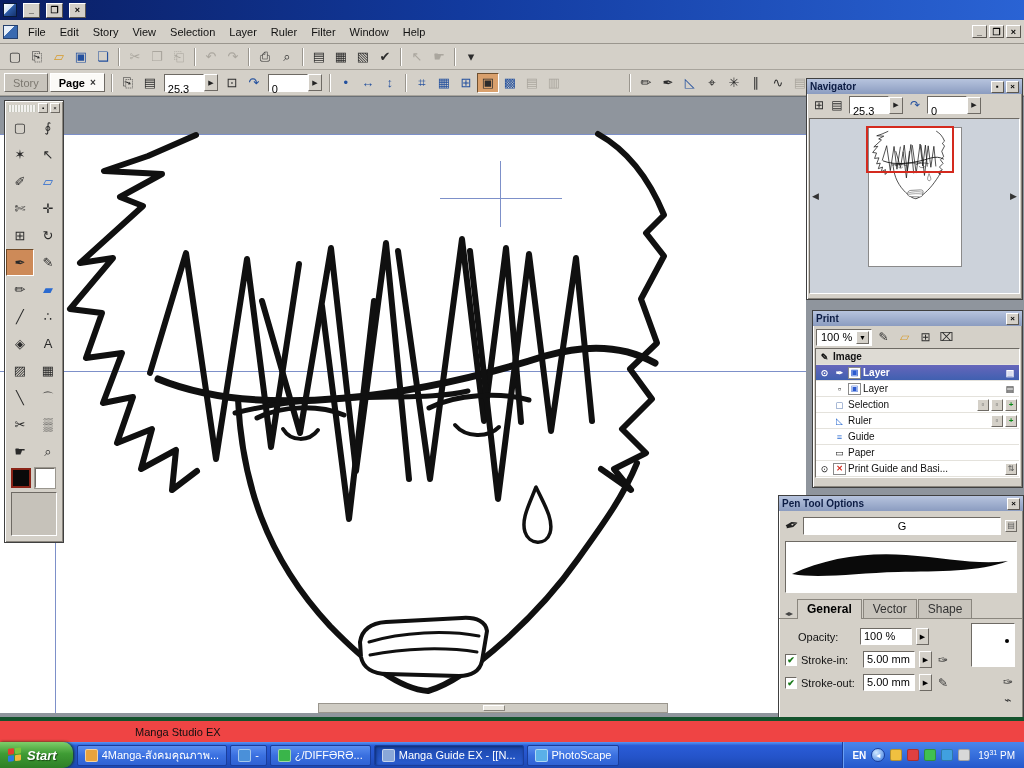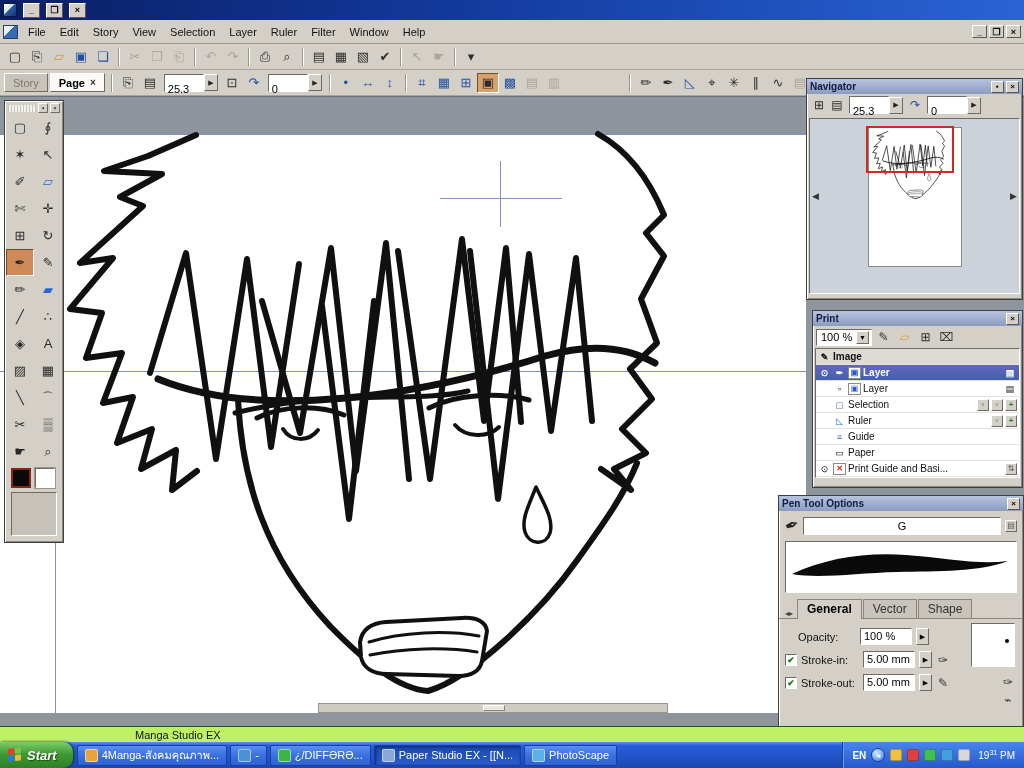--- a/index.html
+++ b/index.html
@@ -136,22 +136,22 @@
     font-size:7px; text-align:center; line-height:15px; }
   .fcheck { width:12px; height:12px; background:#fff; border:1px solid; border-color:#6e6a64 #fff #fff #6e6a64;
     font-size:9px; line-height:11px; text-align:center; color:#1a7a1a; font-weight:bold; }
   .brush-preview { position:absolute; right:8px; top:4px; width:44px; height:44px; background:#fff;
     border:1px solid; border-color:#6e6a64 #fff #fff #6e6a64; }
   .brush-dot { position:absolute; right:14px; top:20px; width:4px; height:4px; border-radius:50%; background:#000; }
   .side-icons { position:absolute; right:10px; top:56px; display:flex; flex-direction:column; gap:4px; font-size:12px; color:#333; text-align:center; }
   .frow .rowicon { margin-left:2px; font-size:12px; color:#333; }
 
   
-  .statusbar { position:absolute; left:0; bottom:26px; width:1024px; height:16px; background:#bef264;
-    border-top:1px solid #14532d; display:flex; align-items:center; }
+  .statusbar { position:absolute; left:0; bottom:26px; width:1024px; height:25px; background:#ef4444;
+    border-top:4px solid #14532d; display:flex; align-items:center; }
   .status-text { padding-left:135px; color:#111; }
 
   
   .taskbar { position:absolute; left:0; bottom:0; width:1024px; height:26px;
     background:linear-gradient(180deg,#5a96f2 0%,#2a5cd8 14%,#2453c8 60%,#1c47b0 100%);
     display:flex; align-items:center; }
   .start-btn { height:26px; display:flex; align-items:center; gap:5px; padding:0 16px 0 8px;
     background:linear-gradient(180deg,#7ece6a 0%,#3f9c34 45%,#2e7f26 100%);
     border-radius:0 10px 10px 0; color:#fff; font-weight:bold; font-style:italic; font-size:13px;
     text-shadow:1px 1px 1px #1a4a14; box-shadow:1px 0 3px #14380e; }
@@ -563,21 +563,21 @@
         <span class="task-label">-</span>
       </div>
 
       <div class="task">
         <span class="task-icon" style="background: rgb(58, 181, 74);"></span>
         <span class="task-label">¿/DIFFƏRƏ...</span>
       </div>
 
       <div class="task active">
         <span class="task-icon" style="background: rgb(138, 168, 216);"></span>
-        <span class="task-label">Paper Studio EX - [[N...</span>
+        <span class="task-label">Manga Guide EX - [[N...</span>
       </div>
 
       <div class="task">
         <span class="task-icon" style="background: rgb(90, 176, 232);"></span>
         <span class="task-label">PhotoScape</span>
       </div>
     </div>
   <div class="tray">
     <span class="tray-lang">EN</span>
     <span class="chev">◂</span>

